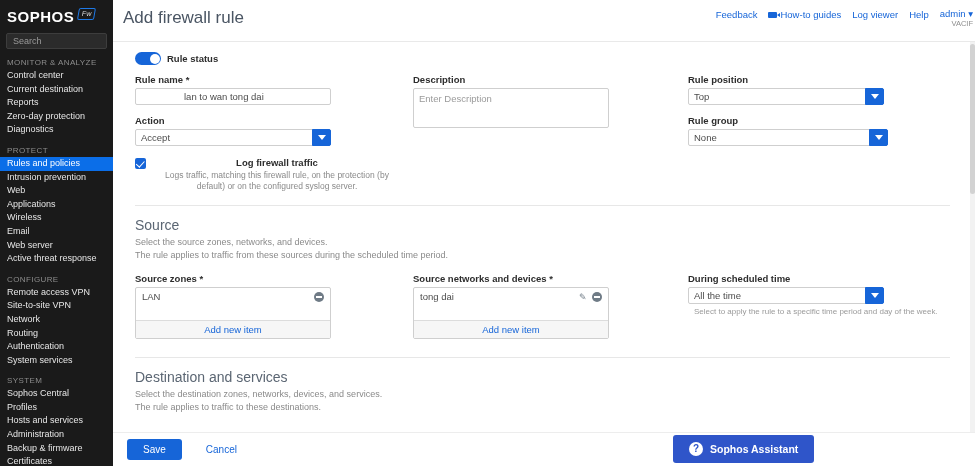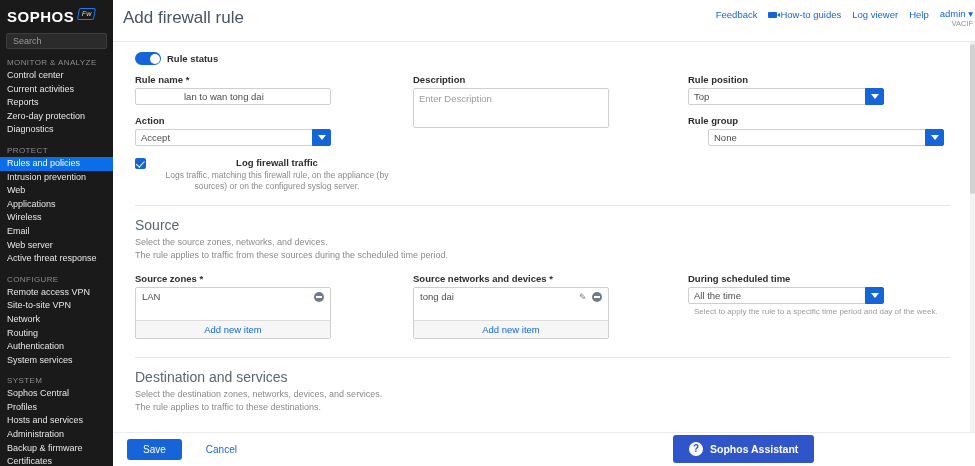--- a/index.html
+++ b/index.html
@@ -299,21 +299,21 @@
       <span class="logo-text">SOPHOS</span>
       <span class="logo-badge">Fw</span>
     </div>
     <div class="search-box">
       <input class="search-input" placeholder="Search" style="">
 
     </div>
     <div id="nav-groups">
         <div class="nav-group-title">MONITOR &amp; ANALYZE</div>
         <div class="nav-item">Control center</div>
-        <div class="nav-item">Current activities</div>
+        <div class="nav-item">Current destination</div>
         <div class="nav-item">Reports</div>
         <div class="nav-item">Zero-day protection</div>
         <div class="nav-item">Diagnostics</div>
         <div class="nav-group-title">PROTECT</div>
         <div class="nav-item active">Rules and policies</div>
         <div class="nav-item">Intrusion prevention</div>
         <div class="nav-item">Web</div>
         <div class="nav-item">Applications</div>
         <div class="nav-item">Wireless</div>
         <div class="nav-item">Email</div>
@@ -371,40 +371,40 @@
               <div class="selectbox">Accept</div>
               <div class="selectarrow">
                   <i></i>
                 </div>
             </div>
 
             <div class="cb-row" style="margin-top:11px;text-align:center;">
               <div class="cbox"></div>
               <div>
                 <div class="cb-title">Log firewall traffic</div>
-                <div class="cb-help">Logs traffic, matching this firewall rule, on the appliance (by sources) or on the configured syslog server.</div>
+                <div class="cb-help">Logs traffic, matching this firewall rule, on the protection (by default) or on the configured syslog server.</div>
               </div>
             </div>
           </div>
 
           <div class="col-b">
             <label class="fld">Description</label>
             <textarea class="txt" style="width: 196px;" placeholder="Enter Description"></textarea>
           </div>
 
           <div class="col-c">
             <label class="fld">Rule position</label>
             <div class="selectwrap" style="width:196px;">
               <div class="selectbox">Top</div>
               <div class="selectarrow">
                   <i></i>
                 </div>
             </div>
             <label class="fld" style="margin-top:10px;">Rule group</label>
-            <div class="selectwrap" style="width:236px;margin-left:20px;">
+            <div class="selectwrap" style="width:200px;">
               <div class="selectbox">None</div>
               <div class="selectarrow">
                   <i></i>
                 </div>
             </div>
           </div>
         </div>
       </div>
 
       <div class="divider"></div>

